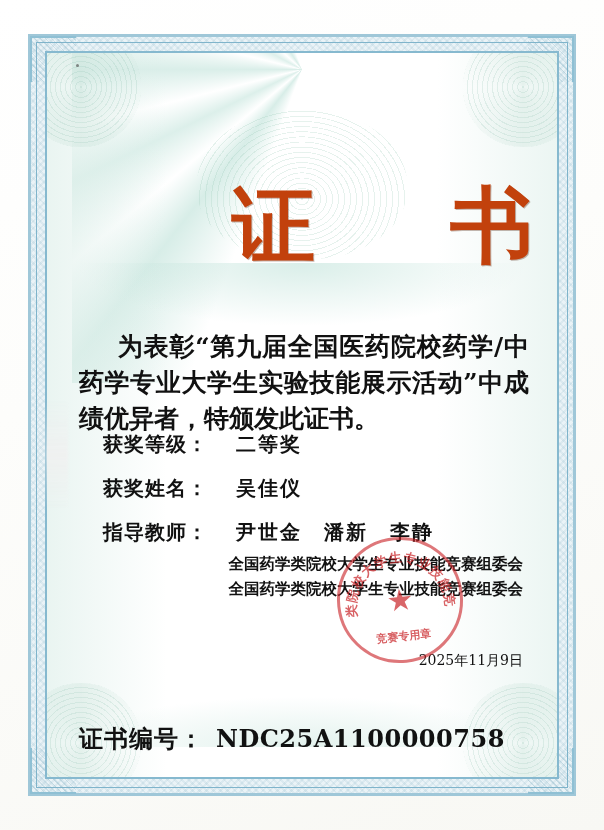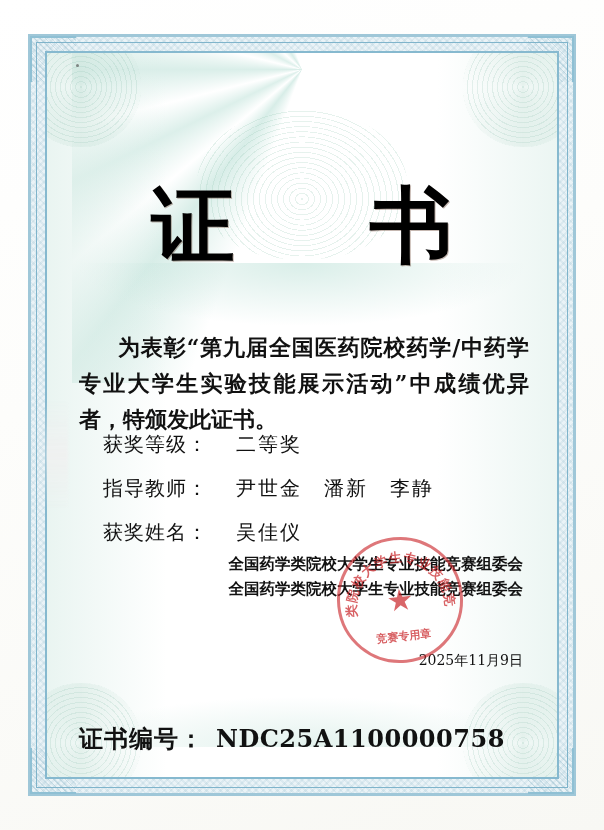--- a/index.html
+++ b/index.html
@@ -156,55 +156,55 @@
     left: 45px; top: 51px;
     width: 514px; height: 728px;
     box-sizing: border-box;
     padding: 0 28px;
   }
 
   .title {
     position: absolute;
     left: 0; right: 0;
     top: 120px;
-    text-align: center;
+    text-align: right;
     font-family: "DejaVu Serif", "Liberation Serif", serif;
     font-weight: bold;
     font-size: 83px;
     letter-spacing: 26px;
     text-indent: 26px;
-    color: #000000;
+    color: #c2410c;
     text-shadow: 1px 1px 0 rgba(90,50,30,0.35);
   }
 
   .body-text {
     position: absolute;
     left: 34px; right: 30px;
     top: 278px;
-    font-size: 22px;
+    font-size: 25px;
     line-height: 36px;
     color: #111;
     font-weight: bold;
     font-family: "DejaVu Serif", "Liberation Serif", serif;
     text-align: justify;
   }
   .body-text .indent { display: inline-block; width: 38px; }
 
   .fields {
     position: absolute;
     left: 58px;
     top: 380px;
     font-family: "DejaVu Serif", "Liberation Serif", serif;
   }
   .field-row {
     display: flex;
     align-items: flex-end;
     margin-bottom: 17px;
     font-size: 20px;
-    font-weight: normal;
+    font-weight: bold;
     color: #111;
   }
   .field-label { letter-spacing: 1px; }
   .field-value { margin-left: 28px; letter-spacing: 2px; }
 
   .issuers {
     position: absolute;
     right: 36px;
     top: 500px;
     text-align: right;
@@ -327,26 +327,26 @@
     <div class="body-text">
       <span class="indent"></span><span>为表彰“第九届全国医药院校药学/中药学专业大学生实验技能展示活动”中成绩优异者，特颁发此证书。</span>
     </div>
 
     <div class="fields">
       <div class="field-row">
         <span class="field-label">获奖等级：</span>
         <span class="field-value">二等奖</span>
       </div>
       <div class="field-row">
+        <span class="field-label">获奖姓名：</span>
+        <span class="field-value">吴佳仪</span>
+      </div>
+      <div class="field-row">
         <span class="field-label">指导教师：</span>
         <span class="field-value">尹世金　潘新　李静</span>
-      </div>
-      <div class="field-row">
-        <span class="field-label">获奖姓名：</span>
-        <span class="field-value">吴佳仪</span>
       </div>
     </div>
 
     <div class="issuers">
       <div>全国药学类院校大学生专业技能竞赛组委会</div>
       <div>全国药学类院校大学生专业技能竞赛组委会</div>
     </div>
 
     <div class="issue-date">2025年11月9日</div>
 

